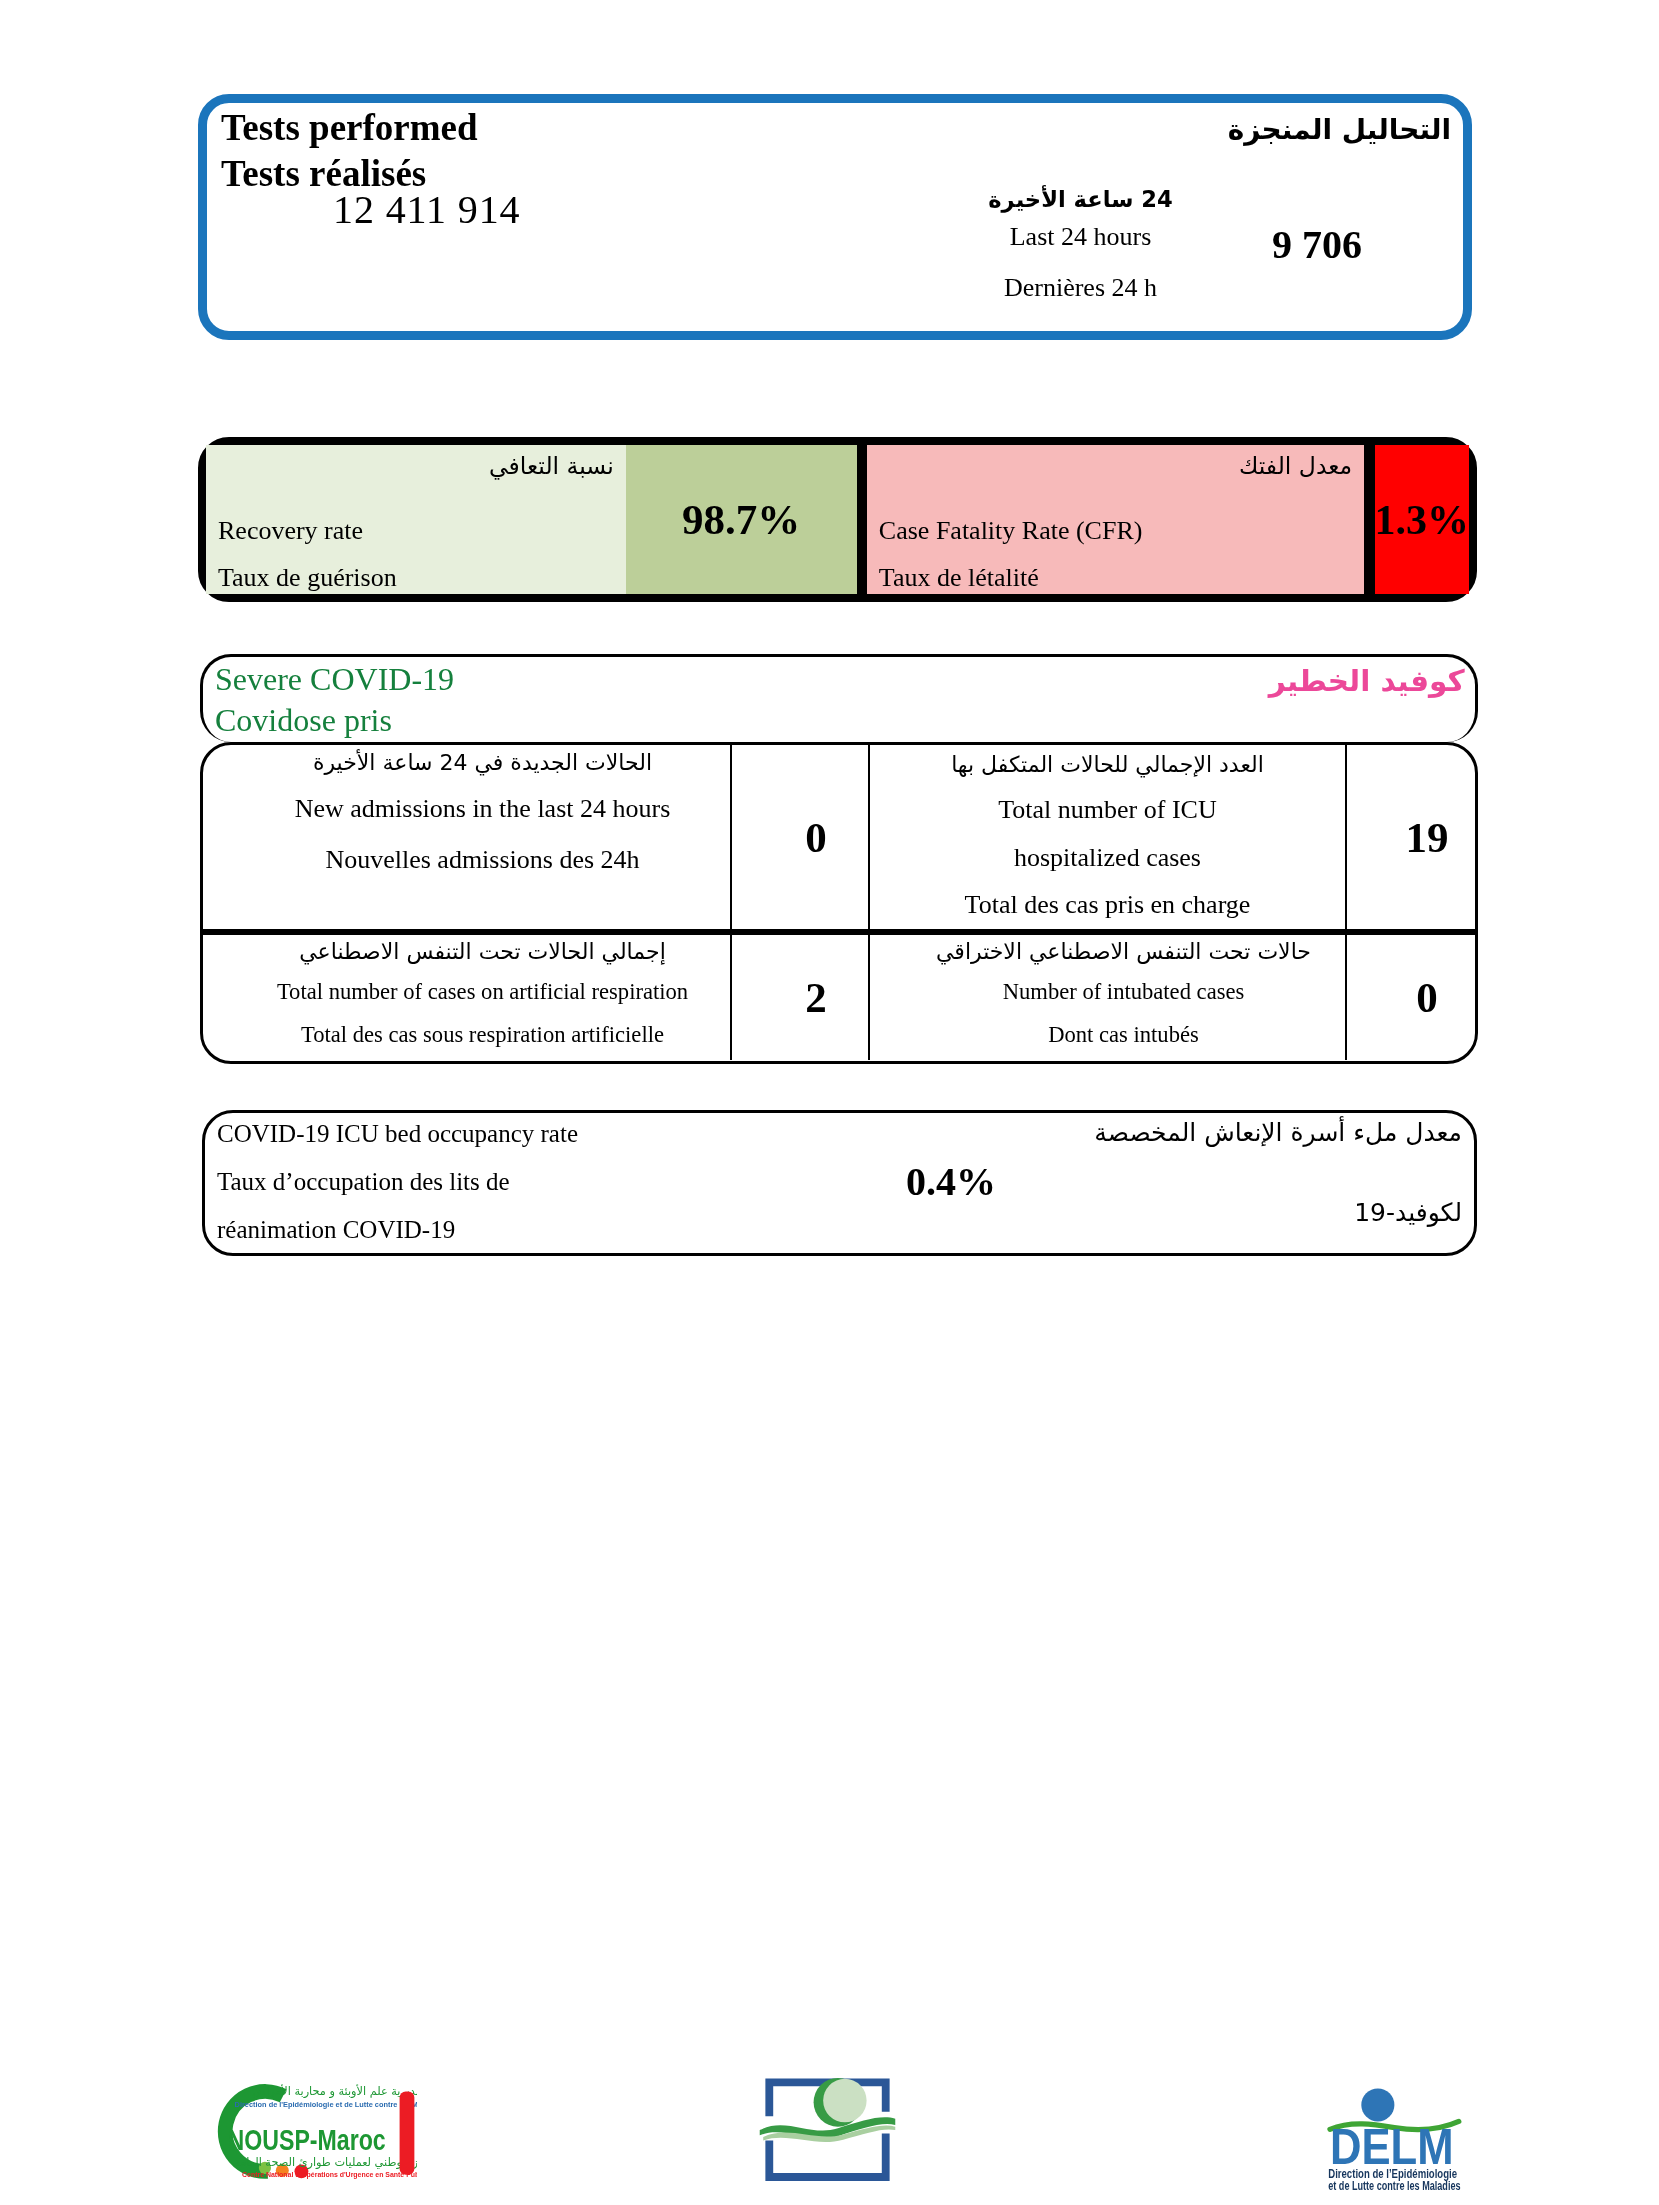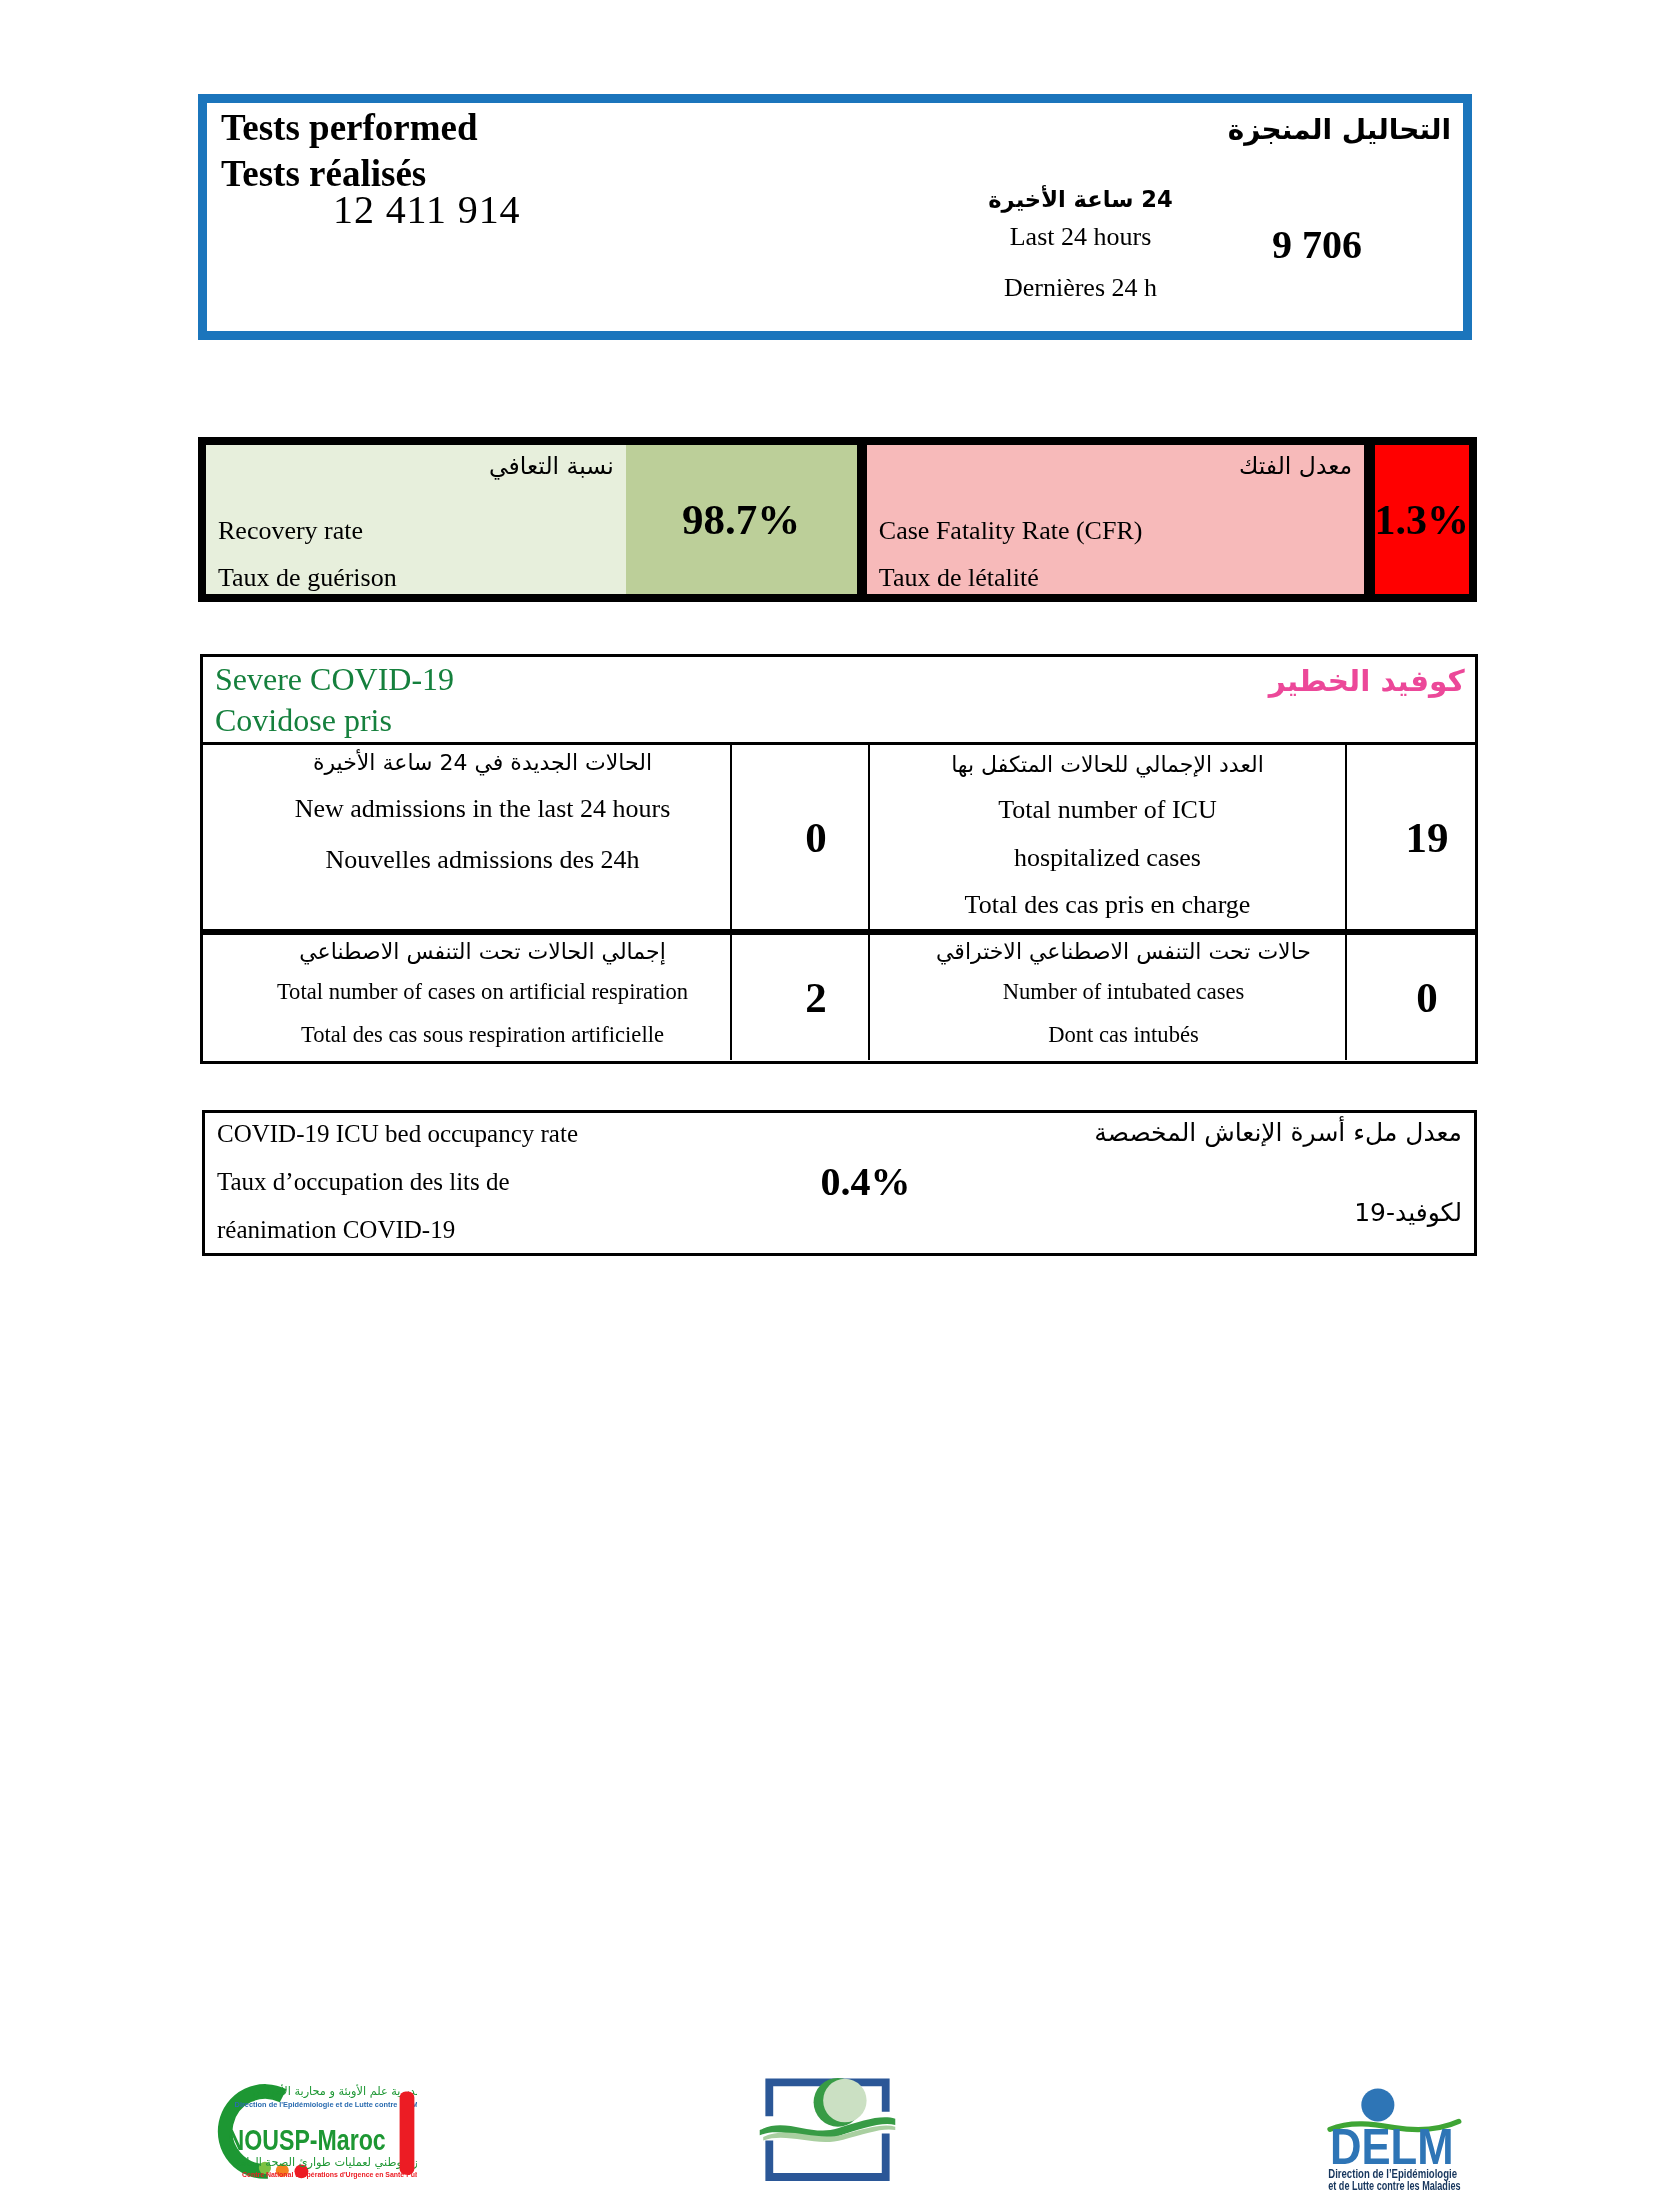--- a/index.html
+++ b/index.html
@@ -1,18 +1,18 @@
 <!DOCTYPE html>
 <html style="font-size:14px"><head>
 <meta charset="utf-8">
 <style>
   html,body{margin:0;padding:0;background:#ffffff;}
   .page{position:relative;width:1660px;height:2206px;background:#ffffff;
         font-family:"Liberation Serif", serif;color:#000;overflow:hidden;}
-  .abs{position:absolute;}
+  .abs{position:absolute;border-radius:31px;}
 
   
   .tests-box{left:198px;top:94px;width:1274px;height:246px;border:9.6px solid #1B75BC;box-sizing:border-box;}
   .tests-title{left:14px;top:1.7px;font-size:37px;font-weight:bold;line-height:1.25;}
   .tests-title-ar{right:12px;top:10.4px;font-size:28px;font-weight:bold;direction:rtl;font-family:"DejaVu Sans",sans-serif;}
   .stat{display:flex;align-items:center;}
   .stat .labels{display:flex;flex-direction:column;align-items:center;}
   .lab-ar{font-size:22.6px;direction:rtl;font-family:"DejaVu Sans",sans-serif;margin-bottom:10.4px;}
   .lab-en{font-size:26px;margin-bottom:21px;}
   .lab-fr{font-size:26px;}
@@ -58,21 +58,21 @@
   .sev-row1 .sev-c3{padding:7px 0 8.7px 0;justify-content:space-between;}
   .sev-row2 .sev-c1,.sev-row2 .sev-c3{padding-top:3.5px;}
   .sev-row2 .t-en{margin-top:15.6px;}
   .sev-row2 .t-fr{margin-top:17.4px;}
 
   
   .icu-box{left:202px;top:1110px;width:1275px;height:146px;border:3.5px solid #000;box-sizing:border-box;}
   .icu-en{left:12px;top:7px;font-size:25px;}
   .icu-fr1{left:12px;top:55px;font-size:25px;}
   .icu-fr2{left:12px;top:103px;font-size:25px;}
-  .icu-val{left:530px;top:45px;width:261px;text-align:center;font-size:40px;font-weight:bold;}
+  .icu-val{left:530px;top:45px;width:261px;text-align:right;font-size:40px;font-weight:bold;}
   .icu-ar1{right:12px;top:5.2px;font-size:25px;direction:rtl;font-family:"DejaVu Sans",sans-serif;}
   .icu-ar2{right:12px;top:85px;font-size:25px;direction:rtl;font-family:"DejaVu Sans",sans-serif;}
 
   
   .logo{position:absolute;}
   svg text{font-family:"Liberation Sans",sans-serif;}
   svg .artext{font-family:"DejaVu Sans",sans-serif;}
 </style>
 </head>
 <body>

